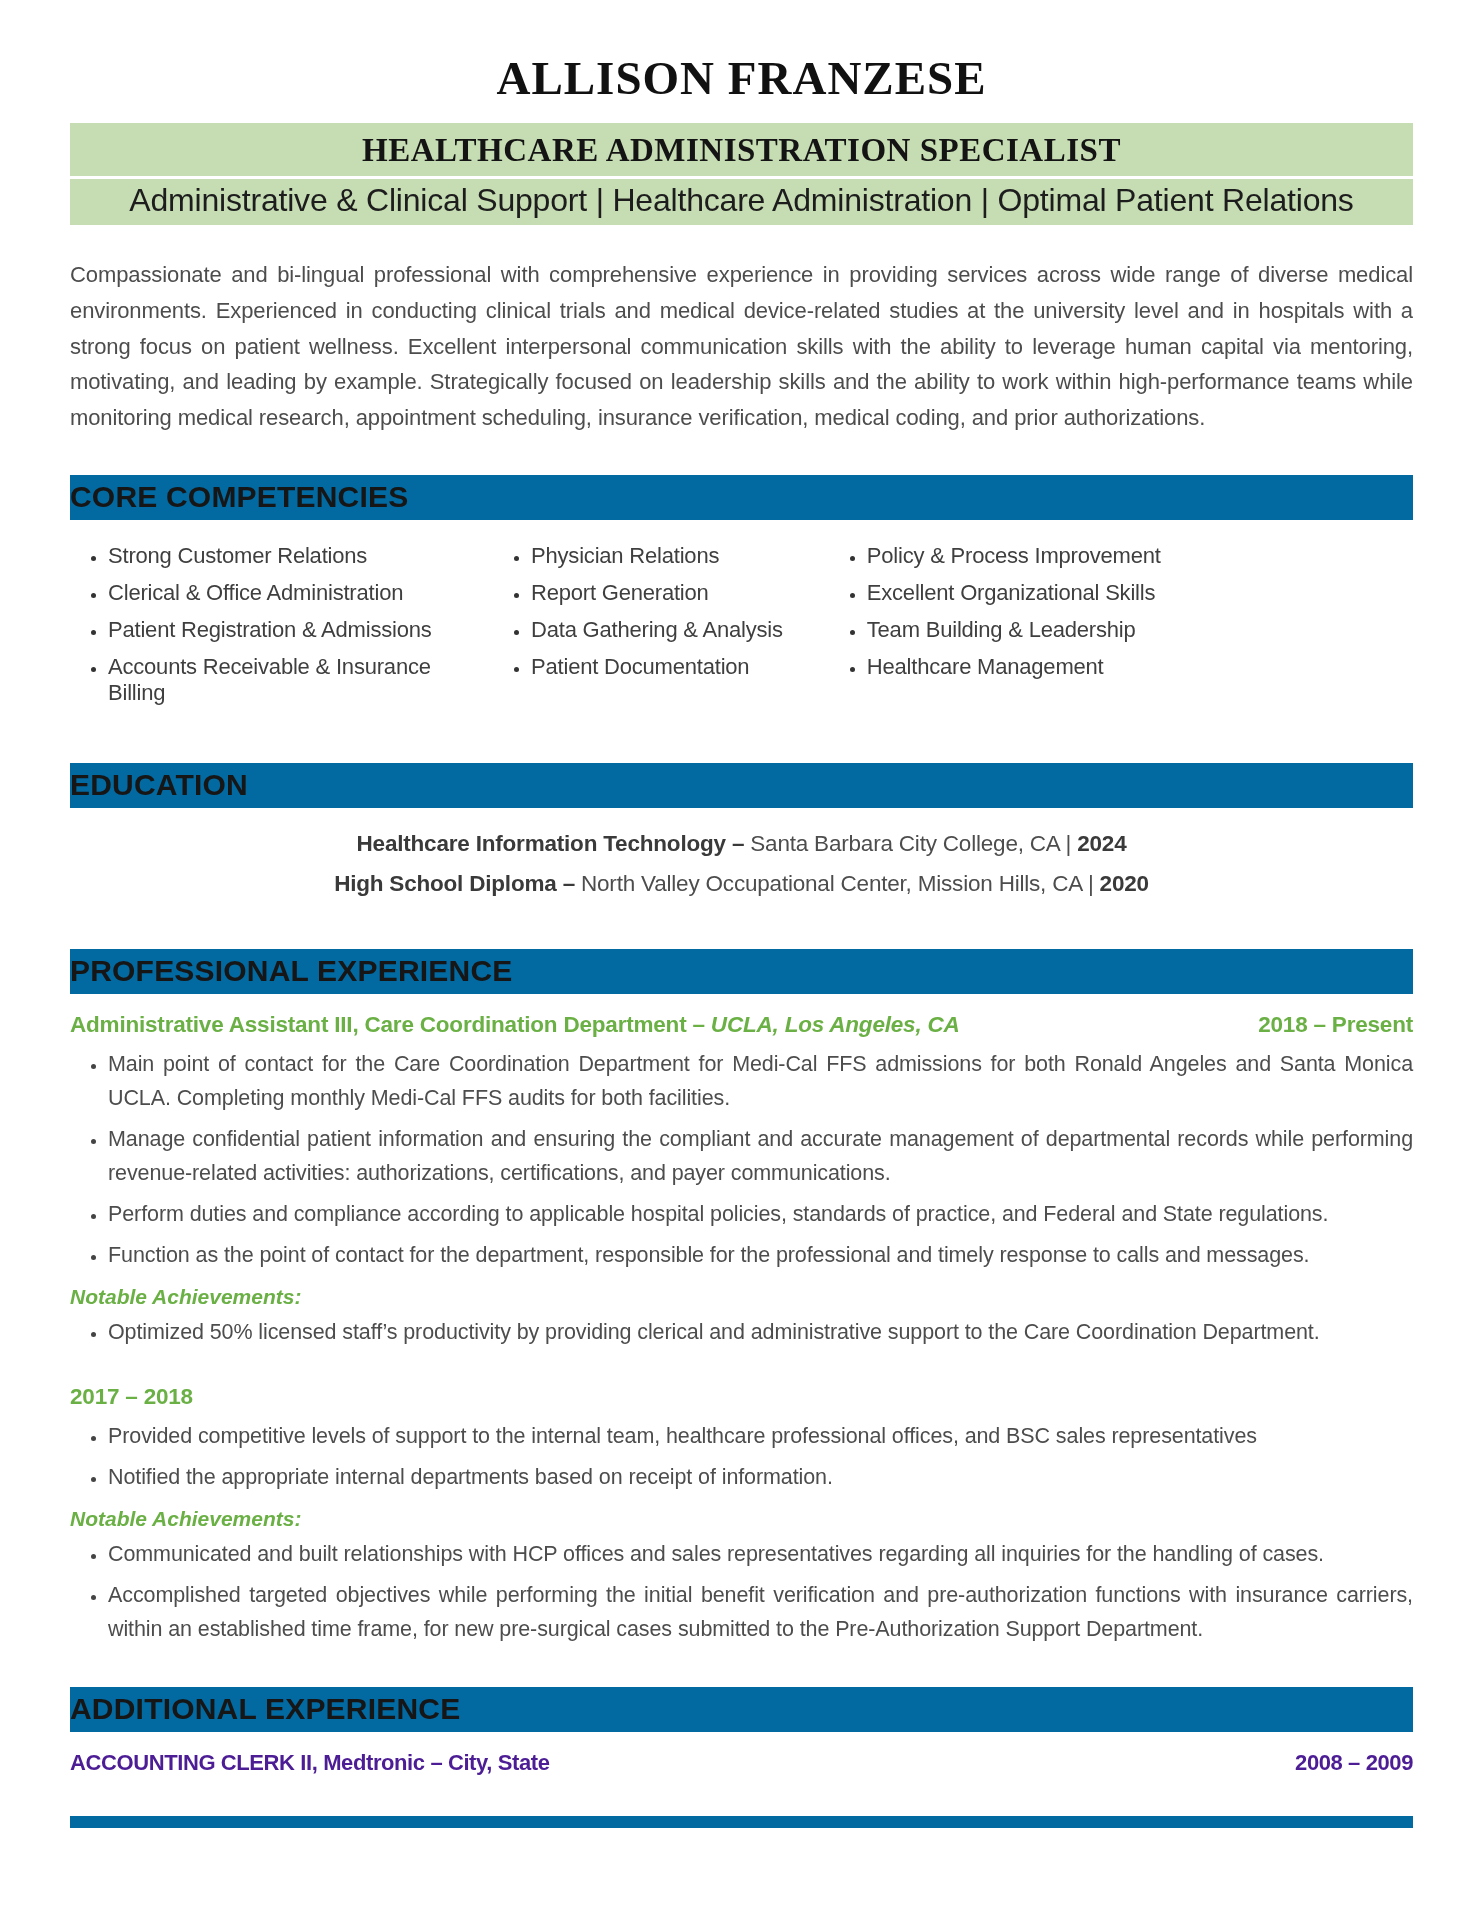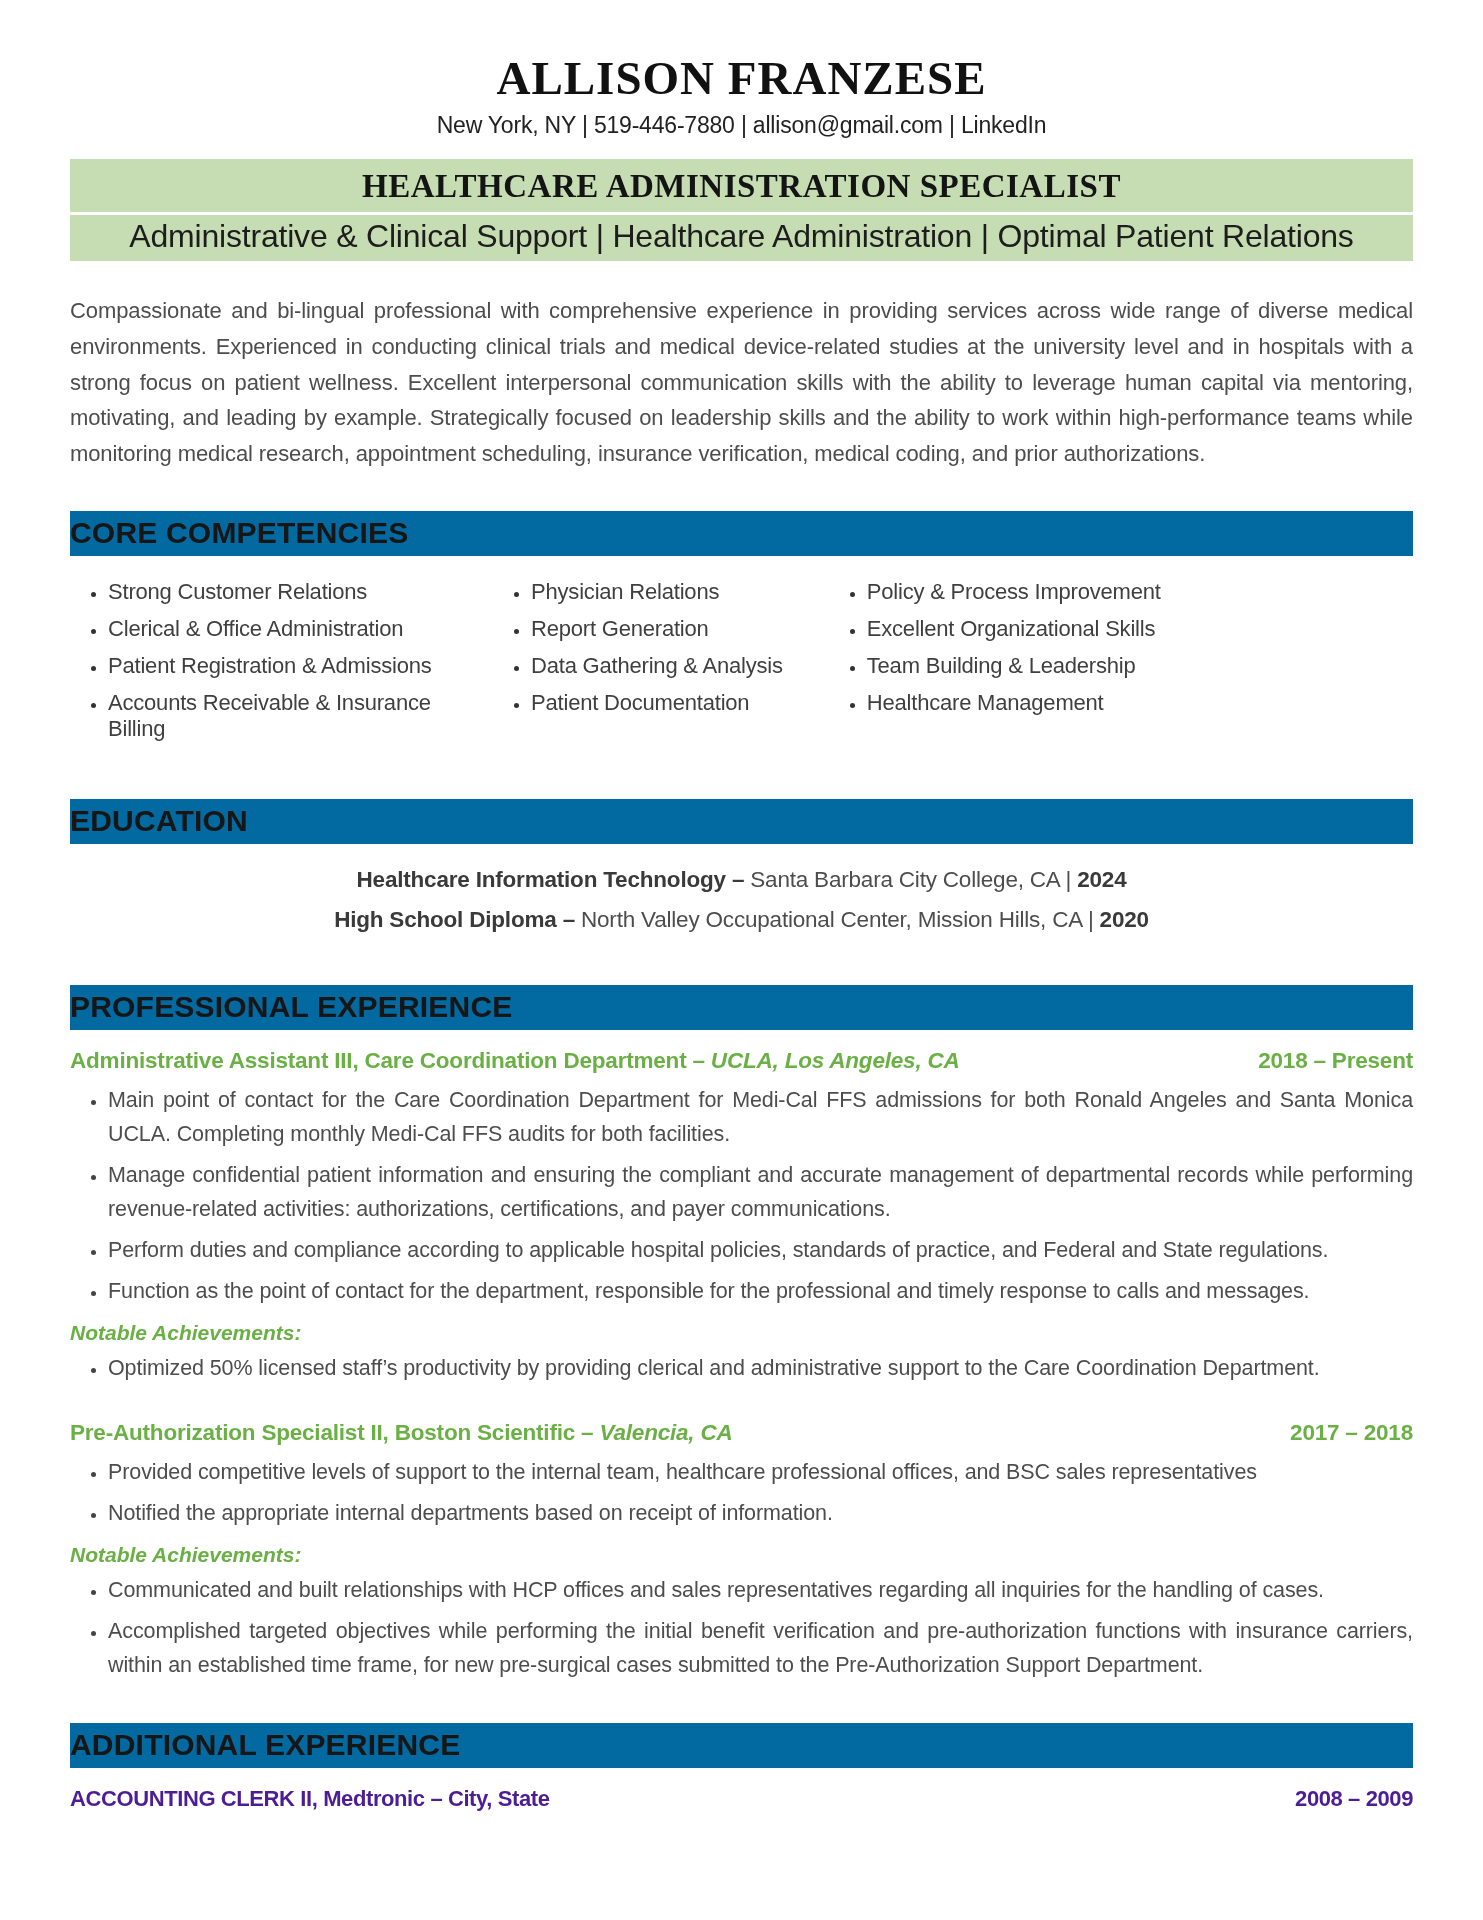--- a/index.html
+++ b/index.html
@@ -145,21 +145,20 @@
     color: #4d4d4d;
     letter-spacing: -0.2px;
   }
 </style>
 </head>
 <body>
 
 <div class="page">
 
   <div class="name">ALLISON FRANZESE</div>
-  <div class="contact">New York, NY | 519-446-7880 | allison@gmail.com | LinkedIn</div>
 
   <div class="title-banner">
     <div class="banner-bar banner-title">HEALTHCARE ADMINISTRATION SPECIALIST</div>
     <div class="banner-bar banner-sub">Administrative &amp; Clinical Support | Healthcare Administration | Optimal Patient Relations</div>
   </div>
 
   <div class="summary">Compassionate and bi-lingual professional with comprehensive experience in providing services across wide range of diverse medical environments. Experienced in conducting clinical trials and medical device-related studies at the university level and in hospitals with a strong focus on patient wellness. Excellent interpersonal communication skills with the ability to leverage human capital via mentoring, motivating, and leading by example. Strategically focused on leadership skills and the ability to work within high-performance teams while monitoring medical research, appointment scheduling, insurance verification, medical coding, and prior authorizations.</div>
 
   <div class="section-banner mt-lg">CORE COMPETENCIES</div>
   <div class="comp-grid">
@@ -212,23 +211,20 @@
     <li>Manage confidential patient information and ensuring the compliant and accurate management of departmental records while performing revenue-related activities: authorizations, certifications, and payer communications.</li>
     <li>Perform duties and compliance according to applicable hospital policies, standards of practice, and Federal and State regulations.</li>
     <li>Function as the point of contact for the department, responsible for the professional and timely response to calls and messages.</li>
   </ul>
   <div class="achv-label">Notable Achievements:</div>
   <ul class="bullets achv-list">
     <li>Optimized 50% licensed staff’s productivity by providing clerical and administrative support to the Care Coordination Department.</li>
   </ul>
 
   <div class="job-header second">
-    <div>
-      <span>Pre-Authorization Specialist II, Boston Scientific –</span><span class="i"> Valencia, CA</span>
-    </div>
     <div>2017 – 2018</div>
   </div>
   <ul class="bullets">
     <li>Provided competitive levels of support to the internal team, healthcare professional offices, and BSC sales representatives</li>
     <li>Notified the appropriate internal departments based on receipt of information.</li>
   </ul>
   <div class="achv-label">Notable Achievements:</div>
   <ul class="bullets achv-list">
     <li>Communicated and built relationships with HCP offices and sales representatives regarding all inquiries for the handling of cases.</li>
     <li>Accomplished targeted objectives while performing the initial benefit verification and pre-authorization functions with insurance carriers, within an established time frame, for new pre-surgical cases submitted to the Pre-Authorization Support Department.</li>

